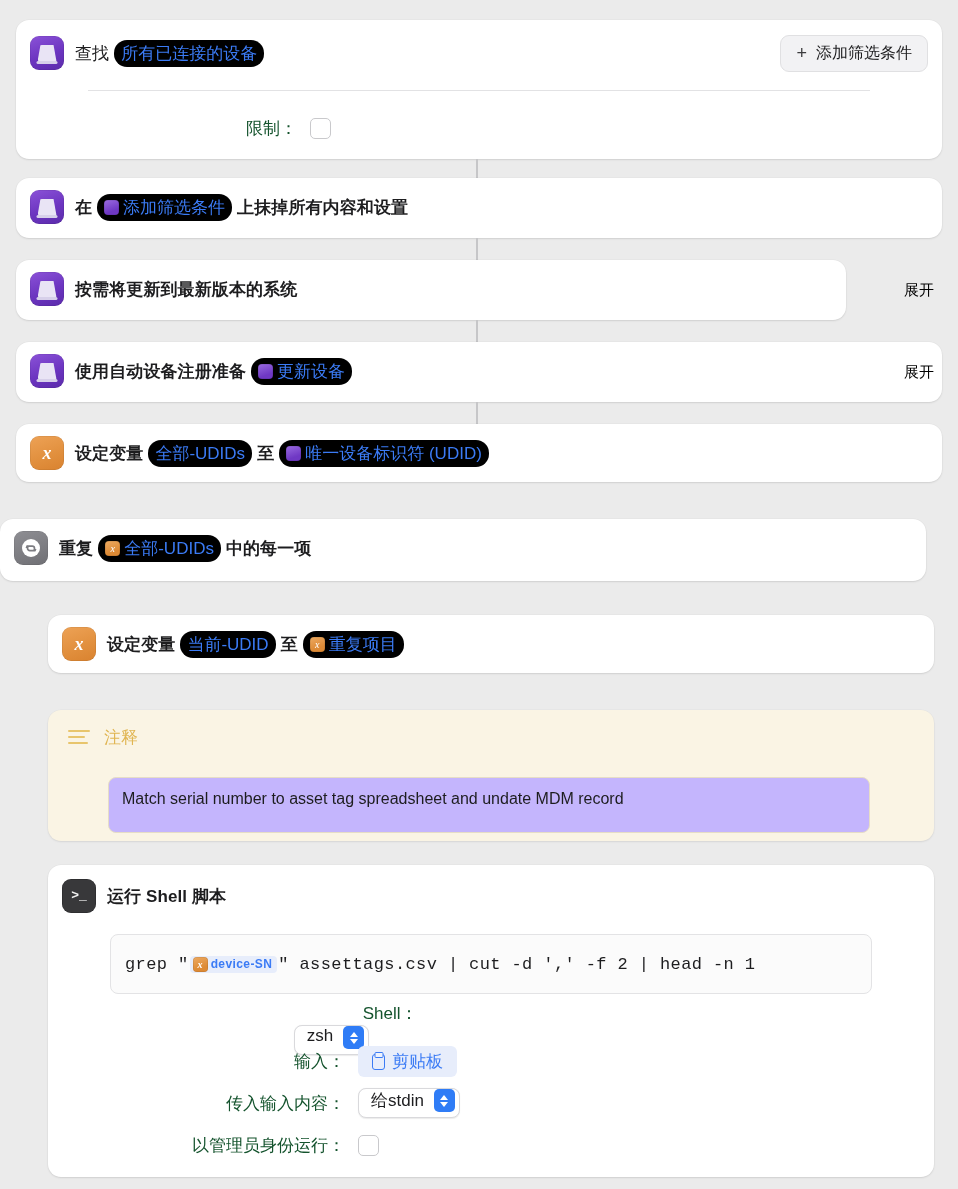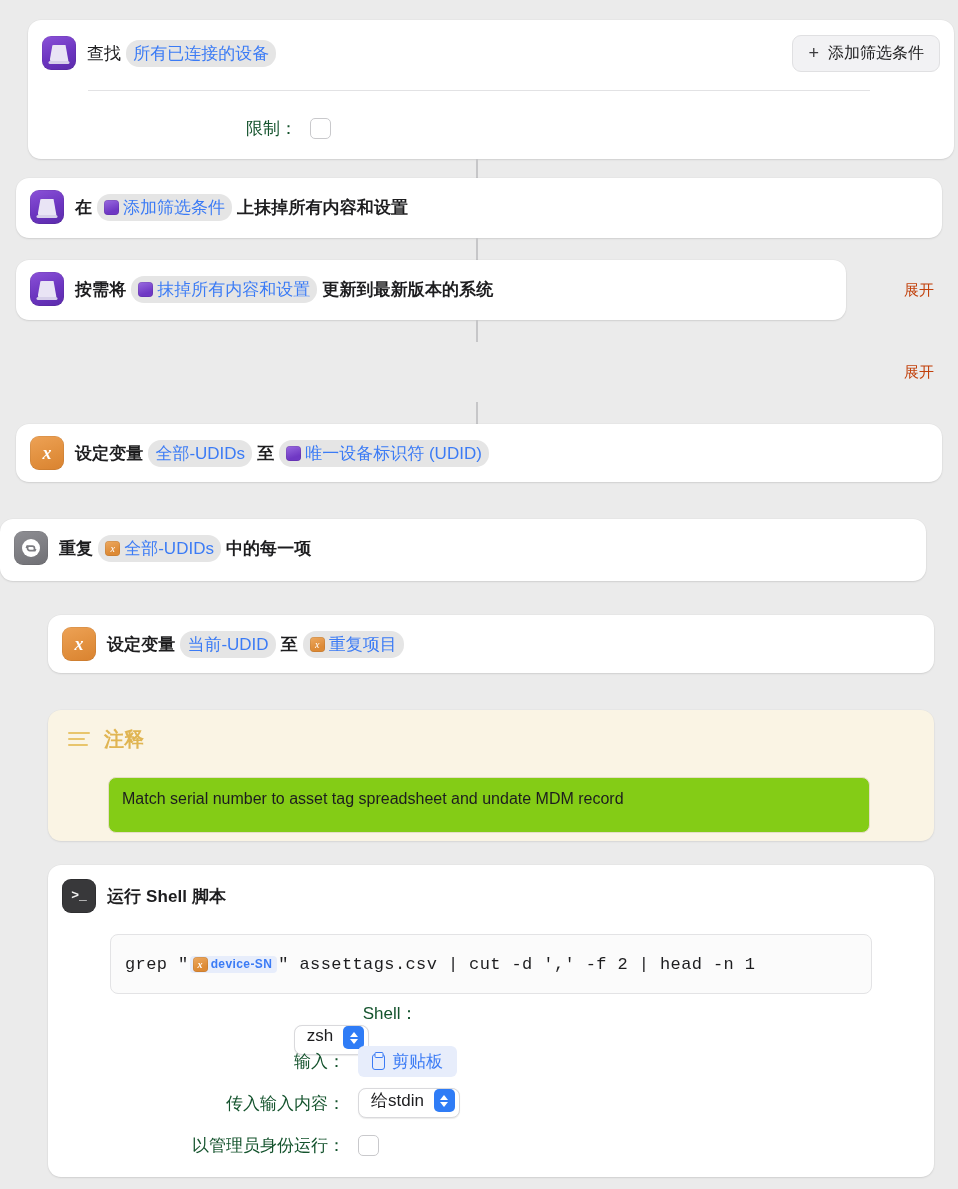--- a/index.html
+++ b/index.html
@@ -98,21 +98,21 @@
     letter-spacing: 0.1px;
     white-space: nowrap;
   }
   .label.bold { font-weight: 600; }
 
   
   .token {
     display: inline-flex;
     align-items: center;
     gap: 4px;
-    background: #e5e5e5;
+    background: #000000;
     color: #3b7bf5;
     font-size: 17px;
     border-radius: 13px;
     padding: 2px 7px;
     margin: 0 5px;
     white-space: nowrap;
   }
   .token.plain { padding: 2px 7px; }
   .tok-ico {
     width: 15px; height: 15px;
@@ -173,21 +173,21 @@
     border: 1px solid #c9c9cc;
     border-radius: 5px;
     background: #fff;
     margin-left: 13px;
   }
 
   
   .expand {
     position: absolute;
     font-size: 15px;
-    color: #c2410c;
+    color: #000000;
     right: 24px;
   }
 
   
   .comment-card {
     position: absolute;
     background: #faf4e4;
     border-radius: 13px;
     box-shadow: 0 1px 2px rgba(0,0,0,0.08), 0 0 0 0.5px rgba(0,0,0,0.03);
   }
@@ -196,24 +196,24 @@
     padding: 16px 0 0 20px;
   }
   .comment-ico { width: 22px; height: 16px; position: relative; }
   .comment-ico i {
     display: block; position: absolute; left: 0;
     height: 2.6px; border-radius: 2px; background: #e8c56c;
   }
   .comment-ico i:nth-child(1) { top: 0;   width: 22px; }
   .comment-ico i:nth-child(2) { top: 6px; width: 17px; }
   .comment-ico i:nth-child(3) { top: 12px;width: 20px; }
-  .comment-title { font-size: 20px; color: #e0b552; font-weight: 700; }
+  .comment-title { font-size: 17px; color: #e0b552; font-weight: 400; }
   .comment-box {
     position: absolute;
-    background: #84cc16;
+    background: #c4b5fd;
     border: 0.5px solid #e6ddc6;
     border-radius: 8px;
     padding: 10px 13px;
     font-size: 16px;
     color: #1d1d1f;
     line-height: 1.4;
   }
 
   
   .script-box {
@@ -289,21 +289,21 @@
     border: 1.6px solid #3b7bf5;
     border-radius: 1.5px;
     background: #eef3fd;
   }
 </style>
 </head>
 <body>
 
 <div class="canvas">
 
-  <div class="card" style="left:28px; top:20px; width:926px; height:139px;">
+  <div class="card" style="left:16px; top:20px; width:926px; height:139px;">
     <div class="card-row" style="padding-top:8px;">
       <div class="ico ico-device">
         <div class="dev"></div>
           <div class="base"></div>
       </div>
       <span class="label">查找</span>
       <span class="token plain">所有已连接的设备</span>
       <div class="add-filter">
         <span class="plus">+</span>
         <span>添加筛选条件</span>
@@ -335,31 +335,40 @@
 
   <div class="connector" style="top:238px; height:22px;"></div>
 
   <div class="card" style="left:16px; top:260px; width:830px; height:60px;">
     <div class="card-row">
       <div class="ico ico-device">
         <div class="dev"></div>
           <div class="base"></div>
       </div>
       <span class="label bold">按需将</span>
+      <span class="label bold">更新到最新版本的系统</span>
+    </div>
+  </div>
+  <div class="expand" style="top:281px;">展开</div>
+
+  <div class="connector" style="top:320px; height:22px;"></div>
+
+  <div class="card" style="left:16px; top:342px; width:926px; height:60px;">
+    <div class="card-row">
+      <div class="ico ico-device">
+        <div class="dev"></div>
+          <div class="base"></div>
+      </div>
+      <span class="label bold">使用自动设备注册准备</span>
       <span class="token">
         <span class="tok-ico purple"></span>
-        <span>抹掉所有内容和设置</span>
-      </span>
-      <span class="label bold">更新到最新版本的系统</span>
-    </div>
-  </div>
-  <div class="expand" style="top:281px;">展开</div>
-
-  <div class="connector" style="top:320px; height:22px;"></div>
-
+        <span>更新设备</span>
+      </span>
+    </div>
+  </div>
   <div class="expand" style="top:363px;">展开</div>
 
   <div class="connector" style="top:402px; height:22px;"></div>
 
   <div class="card" style="left:16px; top:424px; width:926px; height:58px;">
     <div class="card-row">
       <div class="ico ico-var">x</div>
       <span class="label bold">设定变量</span>
       <span class="token plain">全部-UDIDs</span>
       <span class="label bold">至</span>

